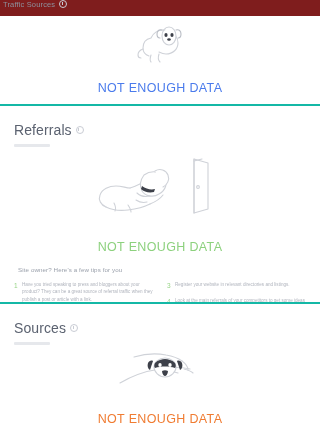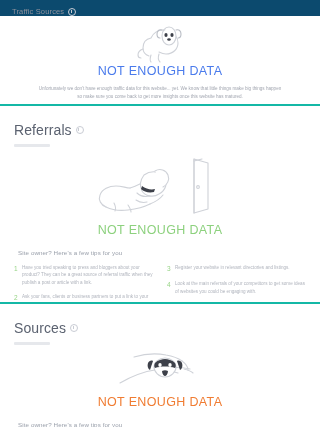--- a/index.html
+++ b/index.html
@@ -6,23 +6,23 @@
   body{
     width:320px;height:427px;overflow:hidden;
     background:#f4f5f7;
     font-family:"Liberation Sans","DejaVu Sans",sans-serif;
     -webkit-font-smoothing:antialiased;
   }
   .page{width:320px;height:427px;position:relative;background:#f4f5f7;}
 
   
   .topbar{
-    height:16px;background:#0c4a6e;
-    display:flex;align-items:flex-end;
-    padding:0 0 0 12px;
+    height:16px;background:#7f1d1d;
+    display:flex;align-items:flex-start;
+    padding:0 0 0 3px;
   }
   .topbar-title{
     font-size:7.5px;color:#8d919c;letter-spacing:.15px;font-weight:400;
   }
   .info-icon{
     display:inline-block;width:6px;height:6px;border-radius:50%;
     border:1px solid #c9ccd4;margin-left:4px;position:relative;top:0px;
     flex:0 0 auto;
   }
   .info-icon::after{
@@ -42,21 +42,21 @@
   .section-title{
     font-size:14px;color:#5b6270;font-weight:400;letter-spacing:.1px;
     display:inline-block;vertical-align:middle;
   }
   .title-rule{
     width:36px;height:3px;background:#e6e8ec;margin-top:6px;border-radius:1px;
   }
 
   
   .empty{
-    display:flex;flex-direction:column;align-items:center;
+    display:flex;flex-direction:column;align-items:center;gap:17px;
   }
   .illo{display:block;}
   .ned{
     font-size:12.5px;letter-spacing:.35px;font-weight:400;
     text-align:center;
   }
   .ned.blue{color:#4a7bec;}
   .ned.green{color:#8dd17e;}
   .ned.orange{color:#f07c32;}
 

